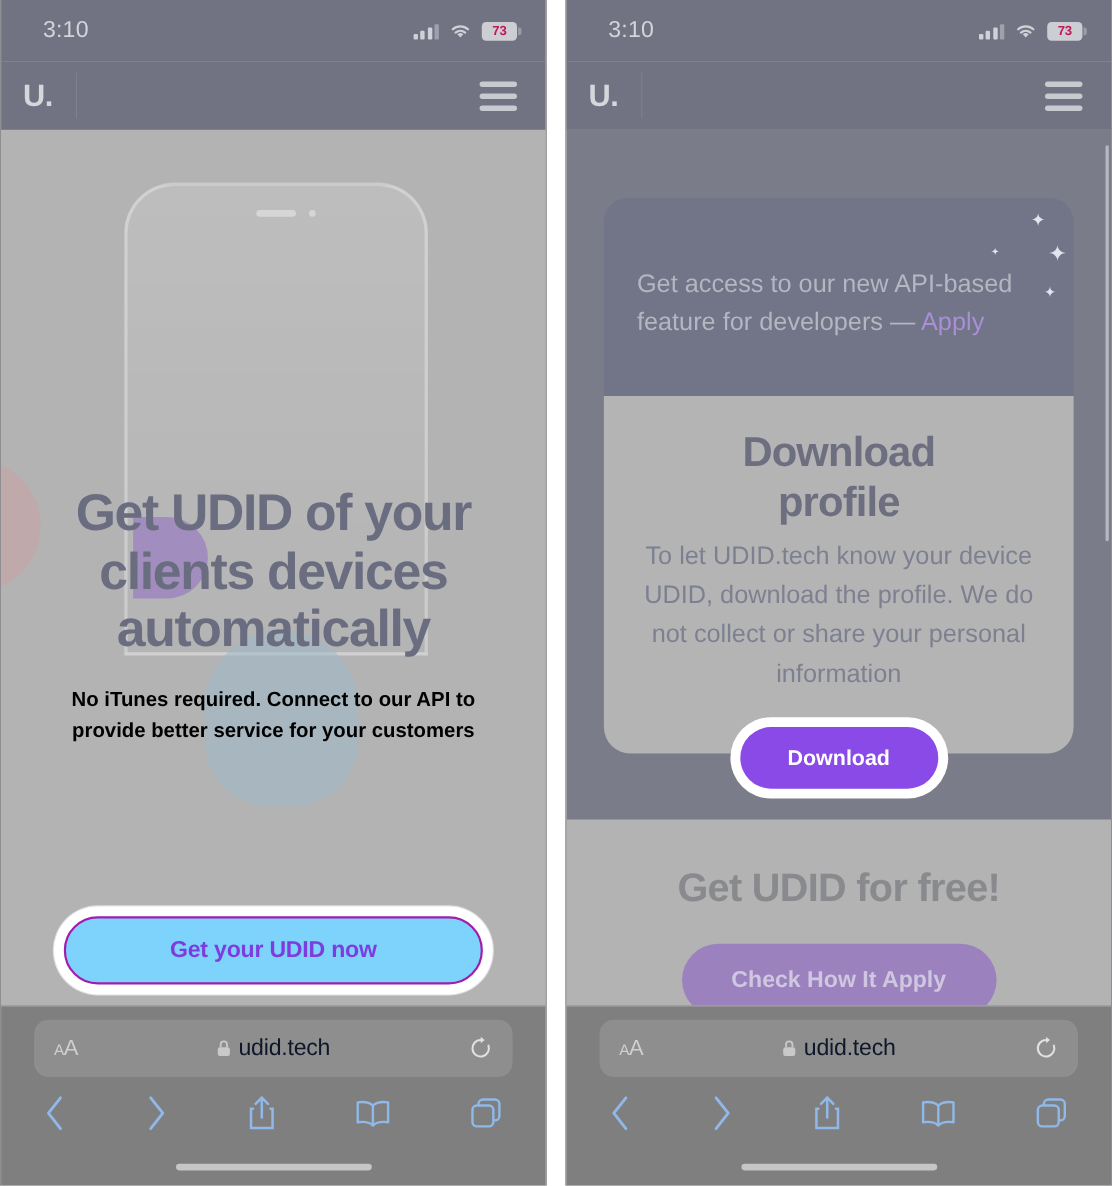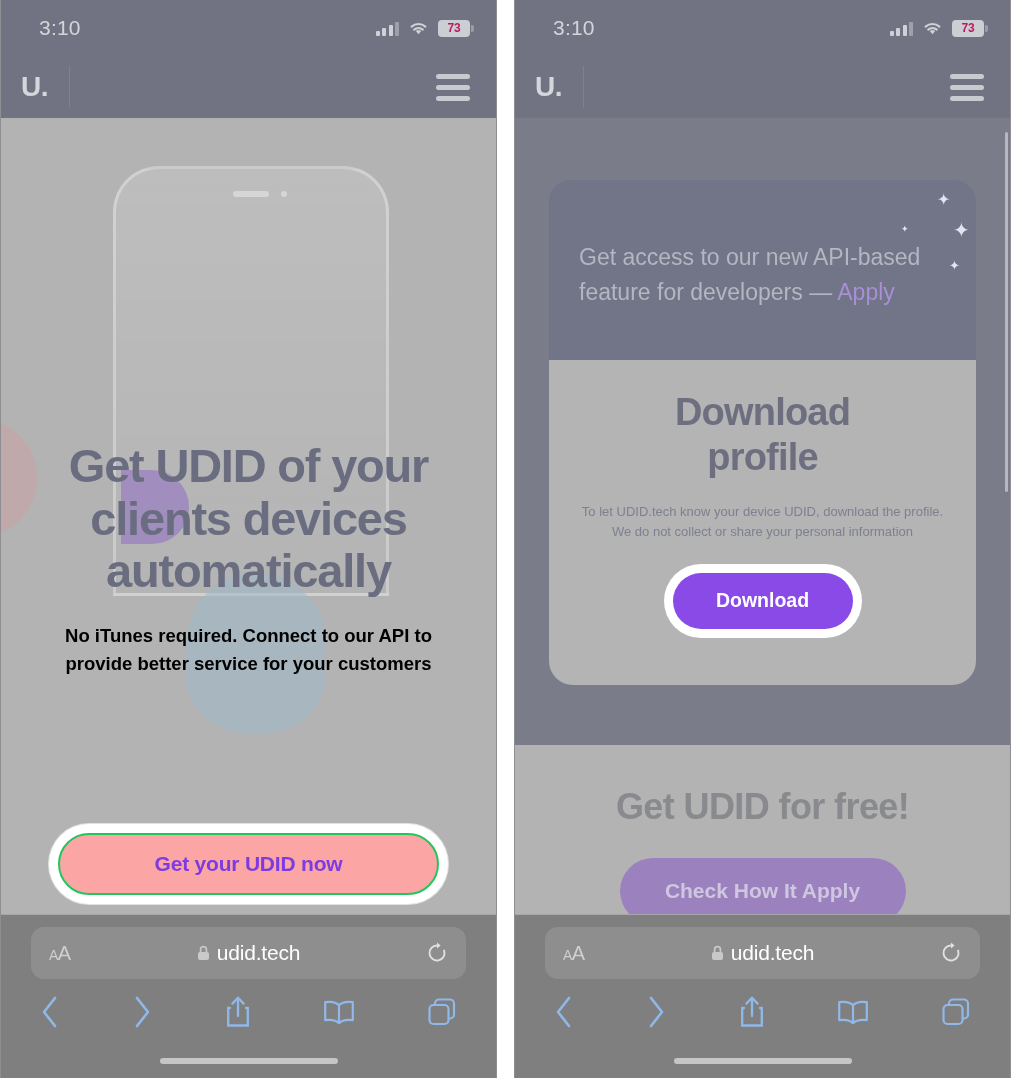--- a/index.html
+++ b/index.html
@@ -168,22 +168,22 @@
     display: flex; align-items: center; justify-content: center;
     height: 62px;
     border-radius: 40px;
     font-size: 21px;
     font-weight: 700;
     letter-spacing: -.2px;
     cursor: pointer;
     user-select: none;
   }
   .btn-outline {
-    background: #fca5a5;
-    border: 2px solid #22c55e;
+    background: #7dd3fc;
+    border: 2px solid #a21caf;
     color: #7d3ce0;
   }
 
   
   .dim {
     position: absolute; left: 0; right: 0; top: 0; height: 627px;
     background: #7a7c8a;
   }
   .banner {
     position: absolute;
@@ -218,23 +218,23 @@
     text-align: center;
   }
   .card h3 {
     color: #6d6f80;
     font-size: 38px;
     line-height: 1.18;
     font-weight: 700;
     letter-spacing: -.8px;
   }
   .card p {
-    margin-top: 22px;
+    margin-top: 8px;
     color: #7d8090;
-    font-size: 13px;
+    font-size: 23px;
     line-height: 1.55;
   }
   .dl-wrap {
     margin: 22px auto 0 auto;
     width: 198px;
     border-radius: 48px;
     background: #ffffff;
     padding: 9px;
   }
   .btn-dl {
@@ -284,21 +284,21 @@
     background: rgba(255,255,255,.12);
     display: flex; align-items: center;
     padding: 0 18px;
     position: relative;
   }
   .aa { color: #cfcfcf; letter-spacing: -.5px; display: flex; align-items: baseline; }
   .aa .s { font-size: 14px; font-weight: 500; }
   .aa .l { font-size: 20px; font-weight: 500; }
   .url {
     position: absolute; left: 0; right: 0; text-align: center;
-    color: #ffffff; font-size: 21px; letter-spacing: -.2px;
+    color: #0f172a; font-size: 21px; letter-spacing: -.2px;
     display: flex; align-items: center; justify-content: center; gap: 7px;
   }
   .reload { margin-left: auto; color: #e0e0e0; display: flex; }
   .navrow {
     display: flex; align-items: center; justify-content: space-between;
     padding: 16px 8px 0 8px;
   }
   .navrow .nav { color: #90b8e8; display: flex; align-items: center; justify-content: center; }
   .homebar {
     position: absolute; left: 50%; bottom: 14px;

